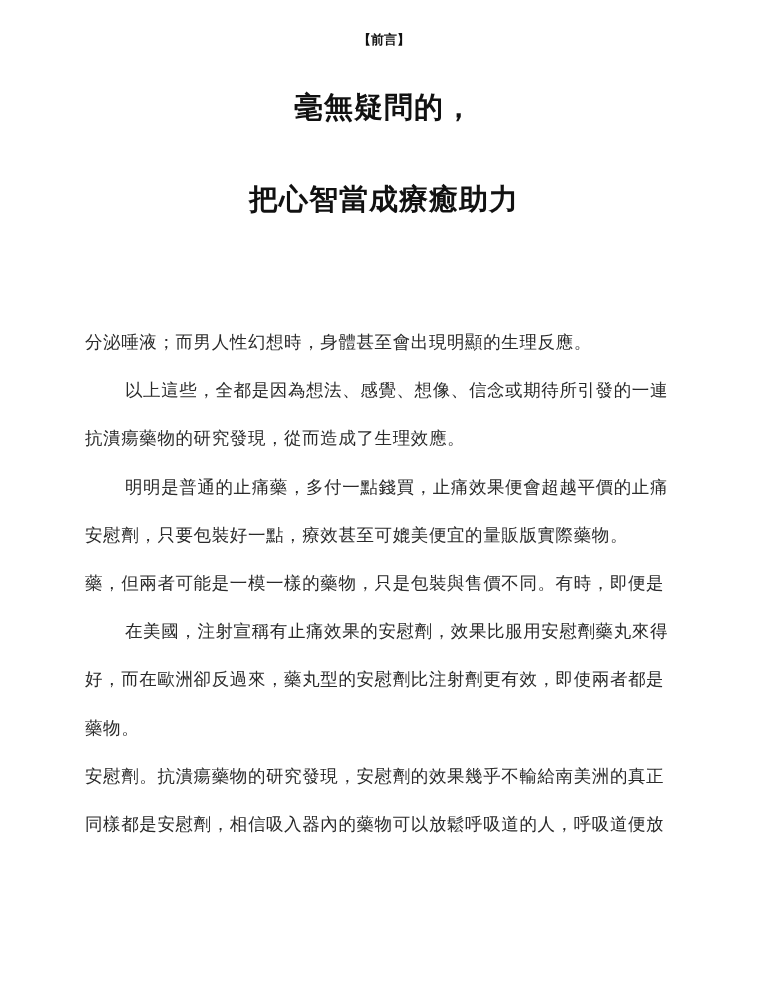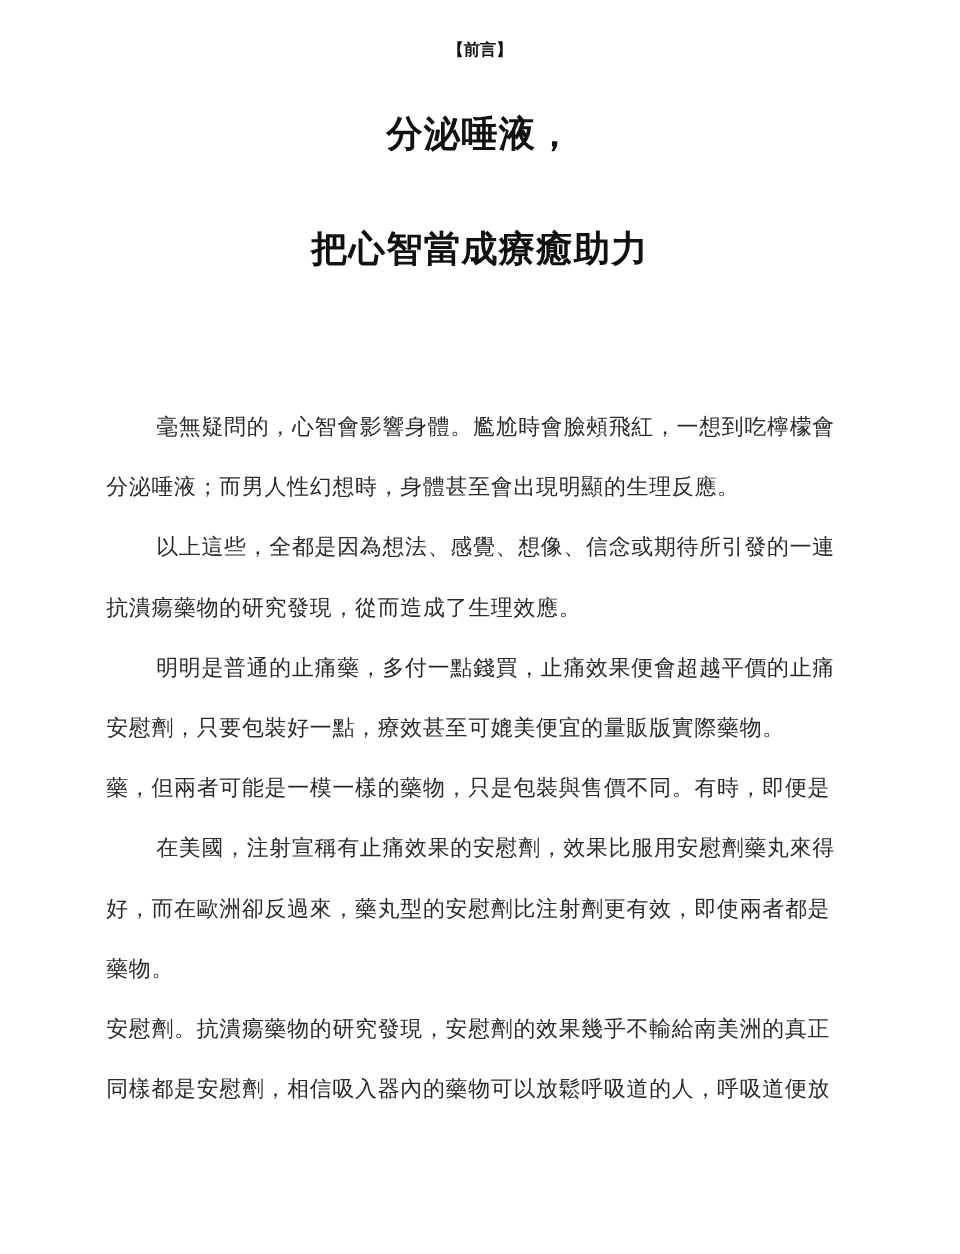--- a/index.html
+++ b/index.html
@@ -62,25 +62,24 @@
     }
     .line.indent {
       padding-left: 40px;
     }
   </style>
 </head>
 <body>
 
 <div class="page">
   <div class="preface-label">【前言】</div>
-  <div class="title-line l1">分泌唾液，</div>
+  <div class="title-line l1">毫無疑問的，</div>
   <div class="title-line l2">把心智當成療癒助力</div>
 
   <div class="body-text">
-    <div class="line indent">毫無疑問的，心智會影響身體。尷尬時會臉頰飛紅，一想到吃檸檬會</div>
     <div class="line">分泌唾液；而男人性幻想時，身體甚至會出現明顯的生理反應。</div>
     <div class="line indent">以上這些，全都是因為想法、感覺、想像、信念或期待所引發的一連</div>
     <div class="line">抗潰瘍藥物的研究發現，從而造成了生理效應。</div>
     <div class="line indent">明明是普通的止痛藥，多付一點錢買，止痛效果便會超越平價的止痛</div>
     <div class="line">安慰劑，只要包裝好一點，療效甚至可媲美便宜的量販版實際藥物。</div>
     <div class="line">藥，但兩者可能是一模一樣的藥物，只是包裝與售價不同。有時，即便是</div>
     <div class="line indent">在美國，注射宣稱有止痛效果的安慰劑，效果比服用安慰劑藥丸來得</div>
     <div class="line">好，而在歐洲卻反過來，藥丸型的安慰劑比注射劑更有效，即使兩者都是</div>
     <div class="line">藥物。</div>
     <div class="line">安慰劑。抗潰瘍藥物的研究發現，安慰劑的效果幾乎不輸給南美洲的真正</div>

